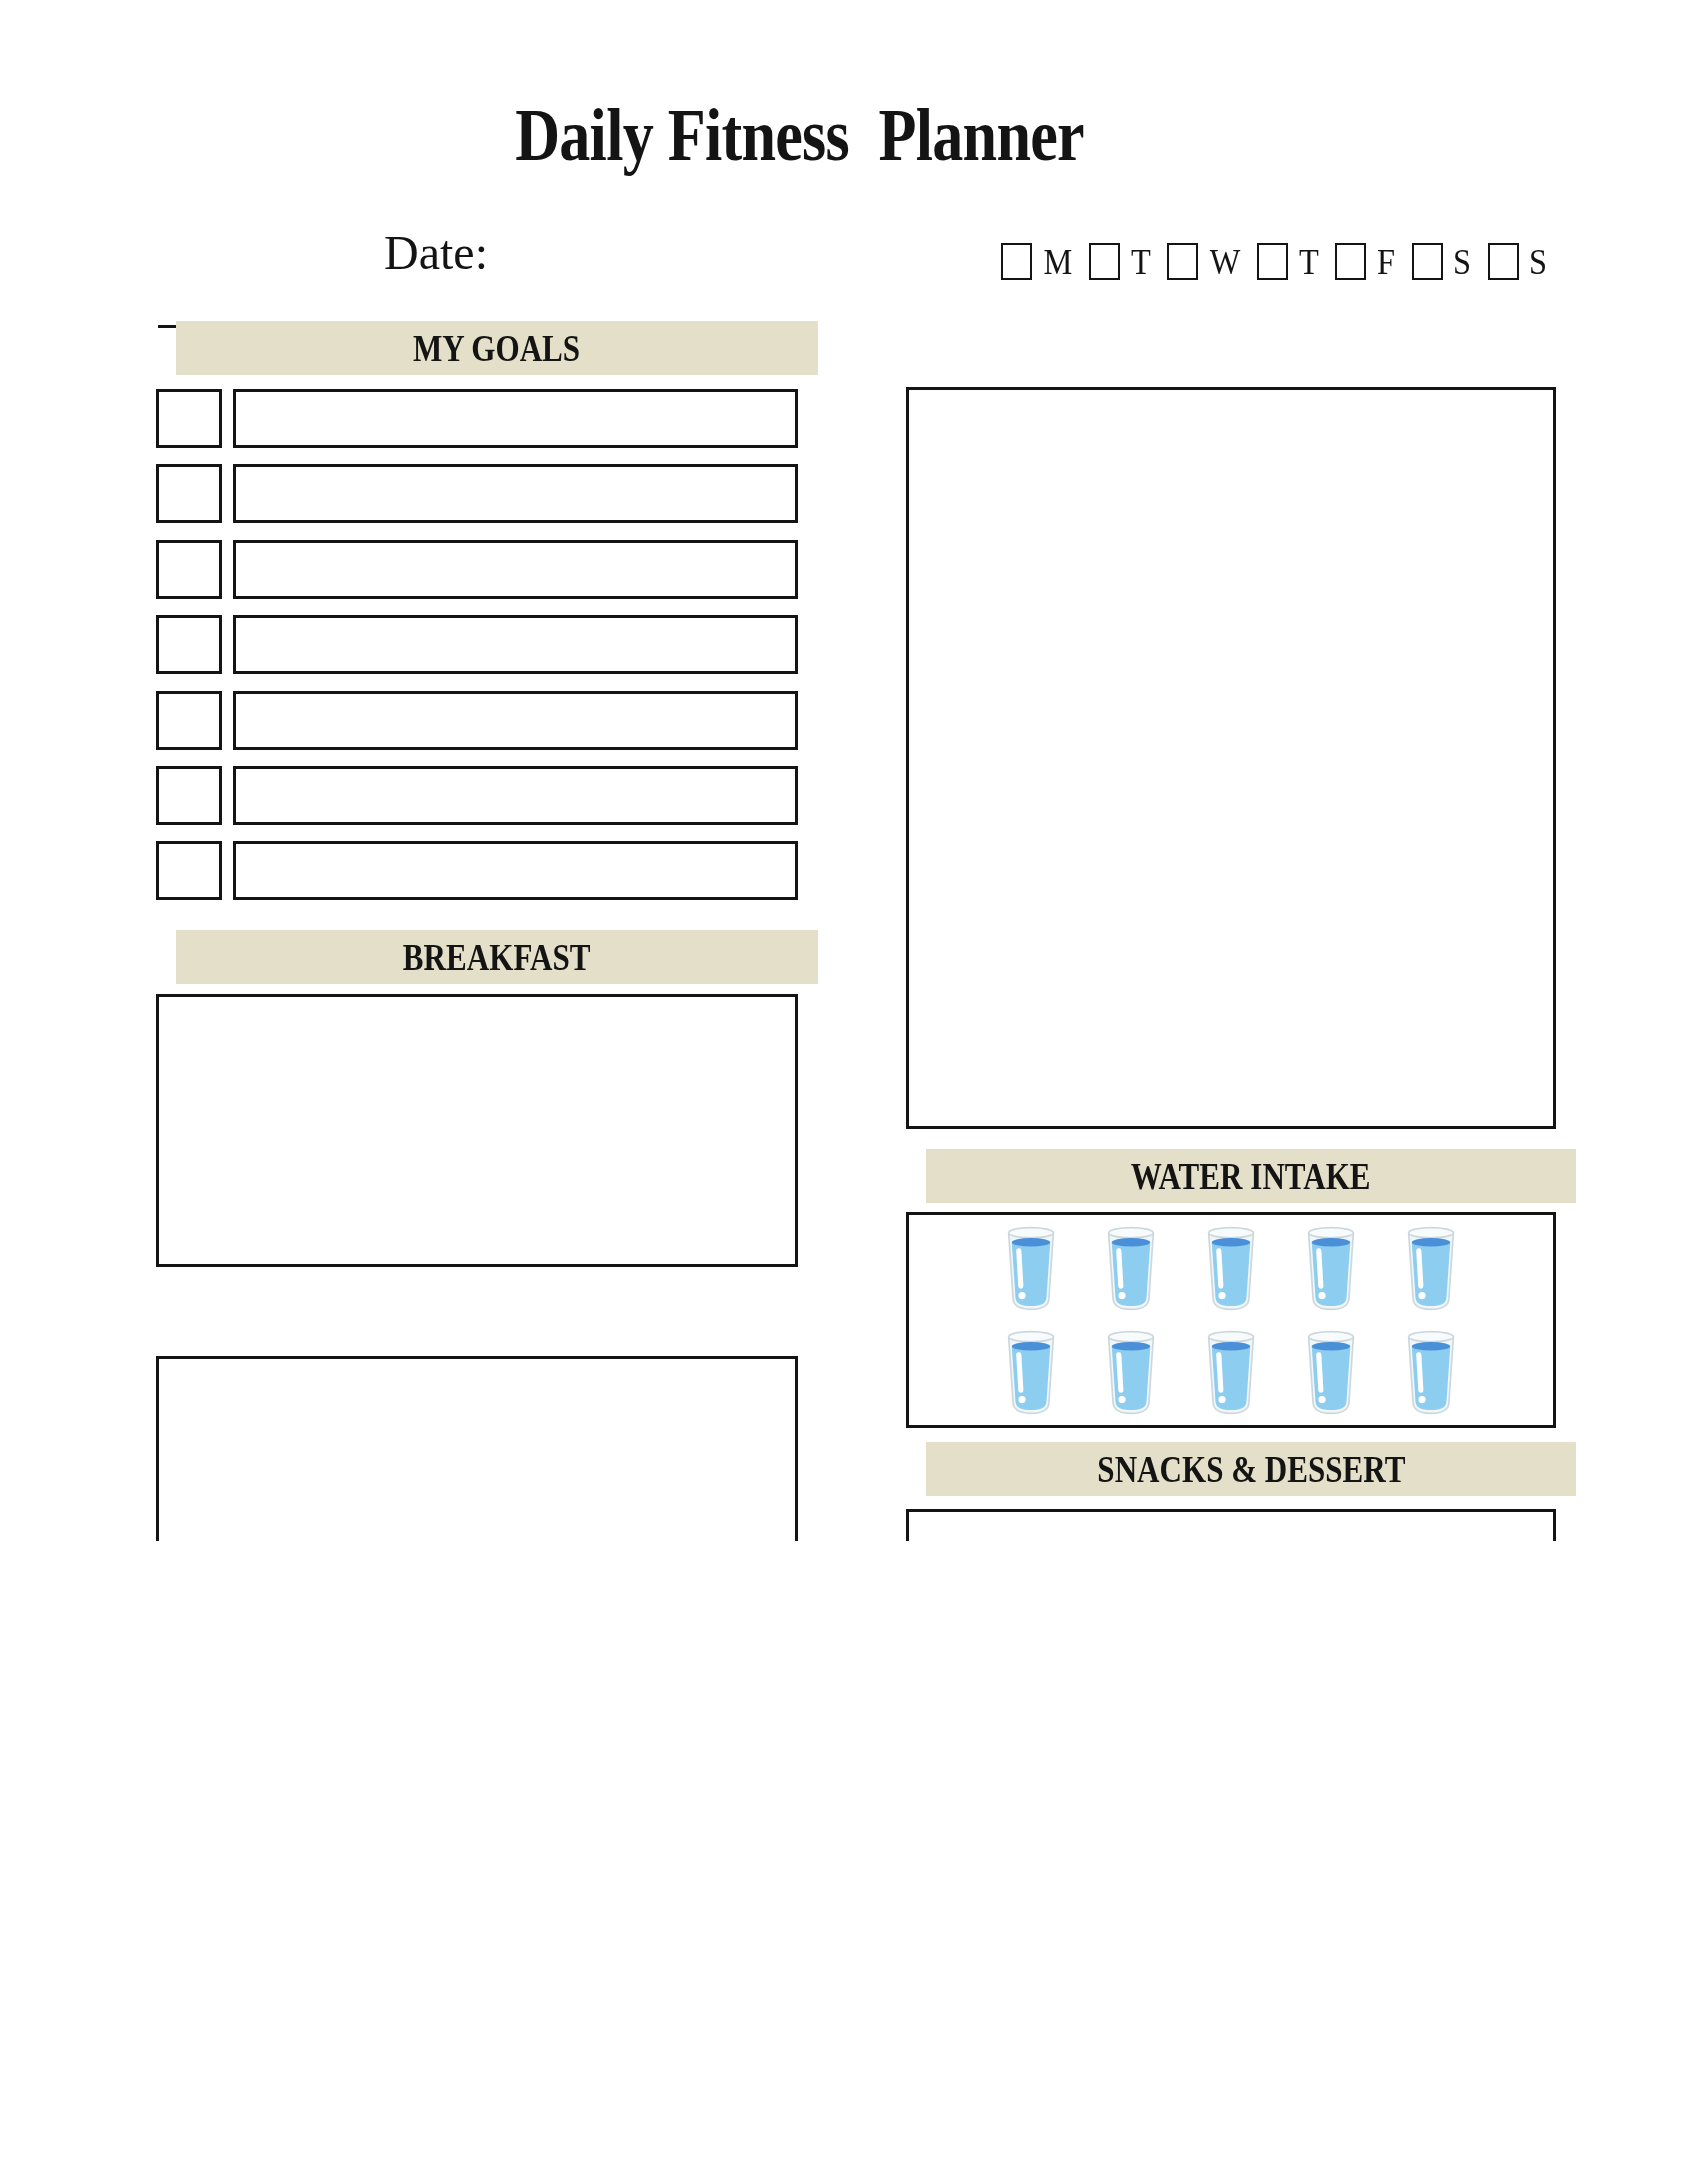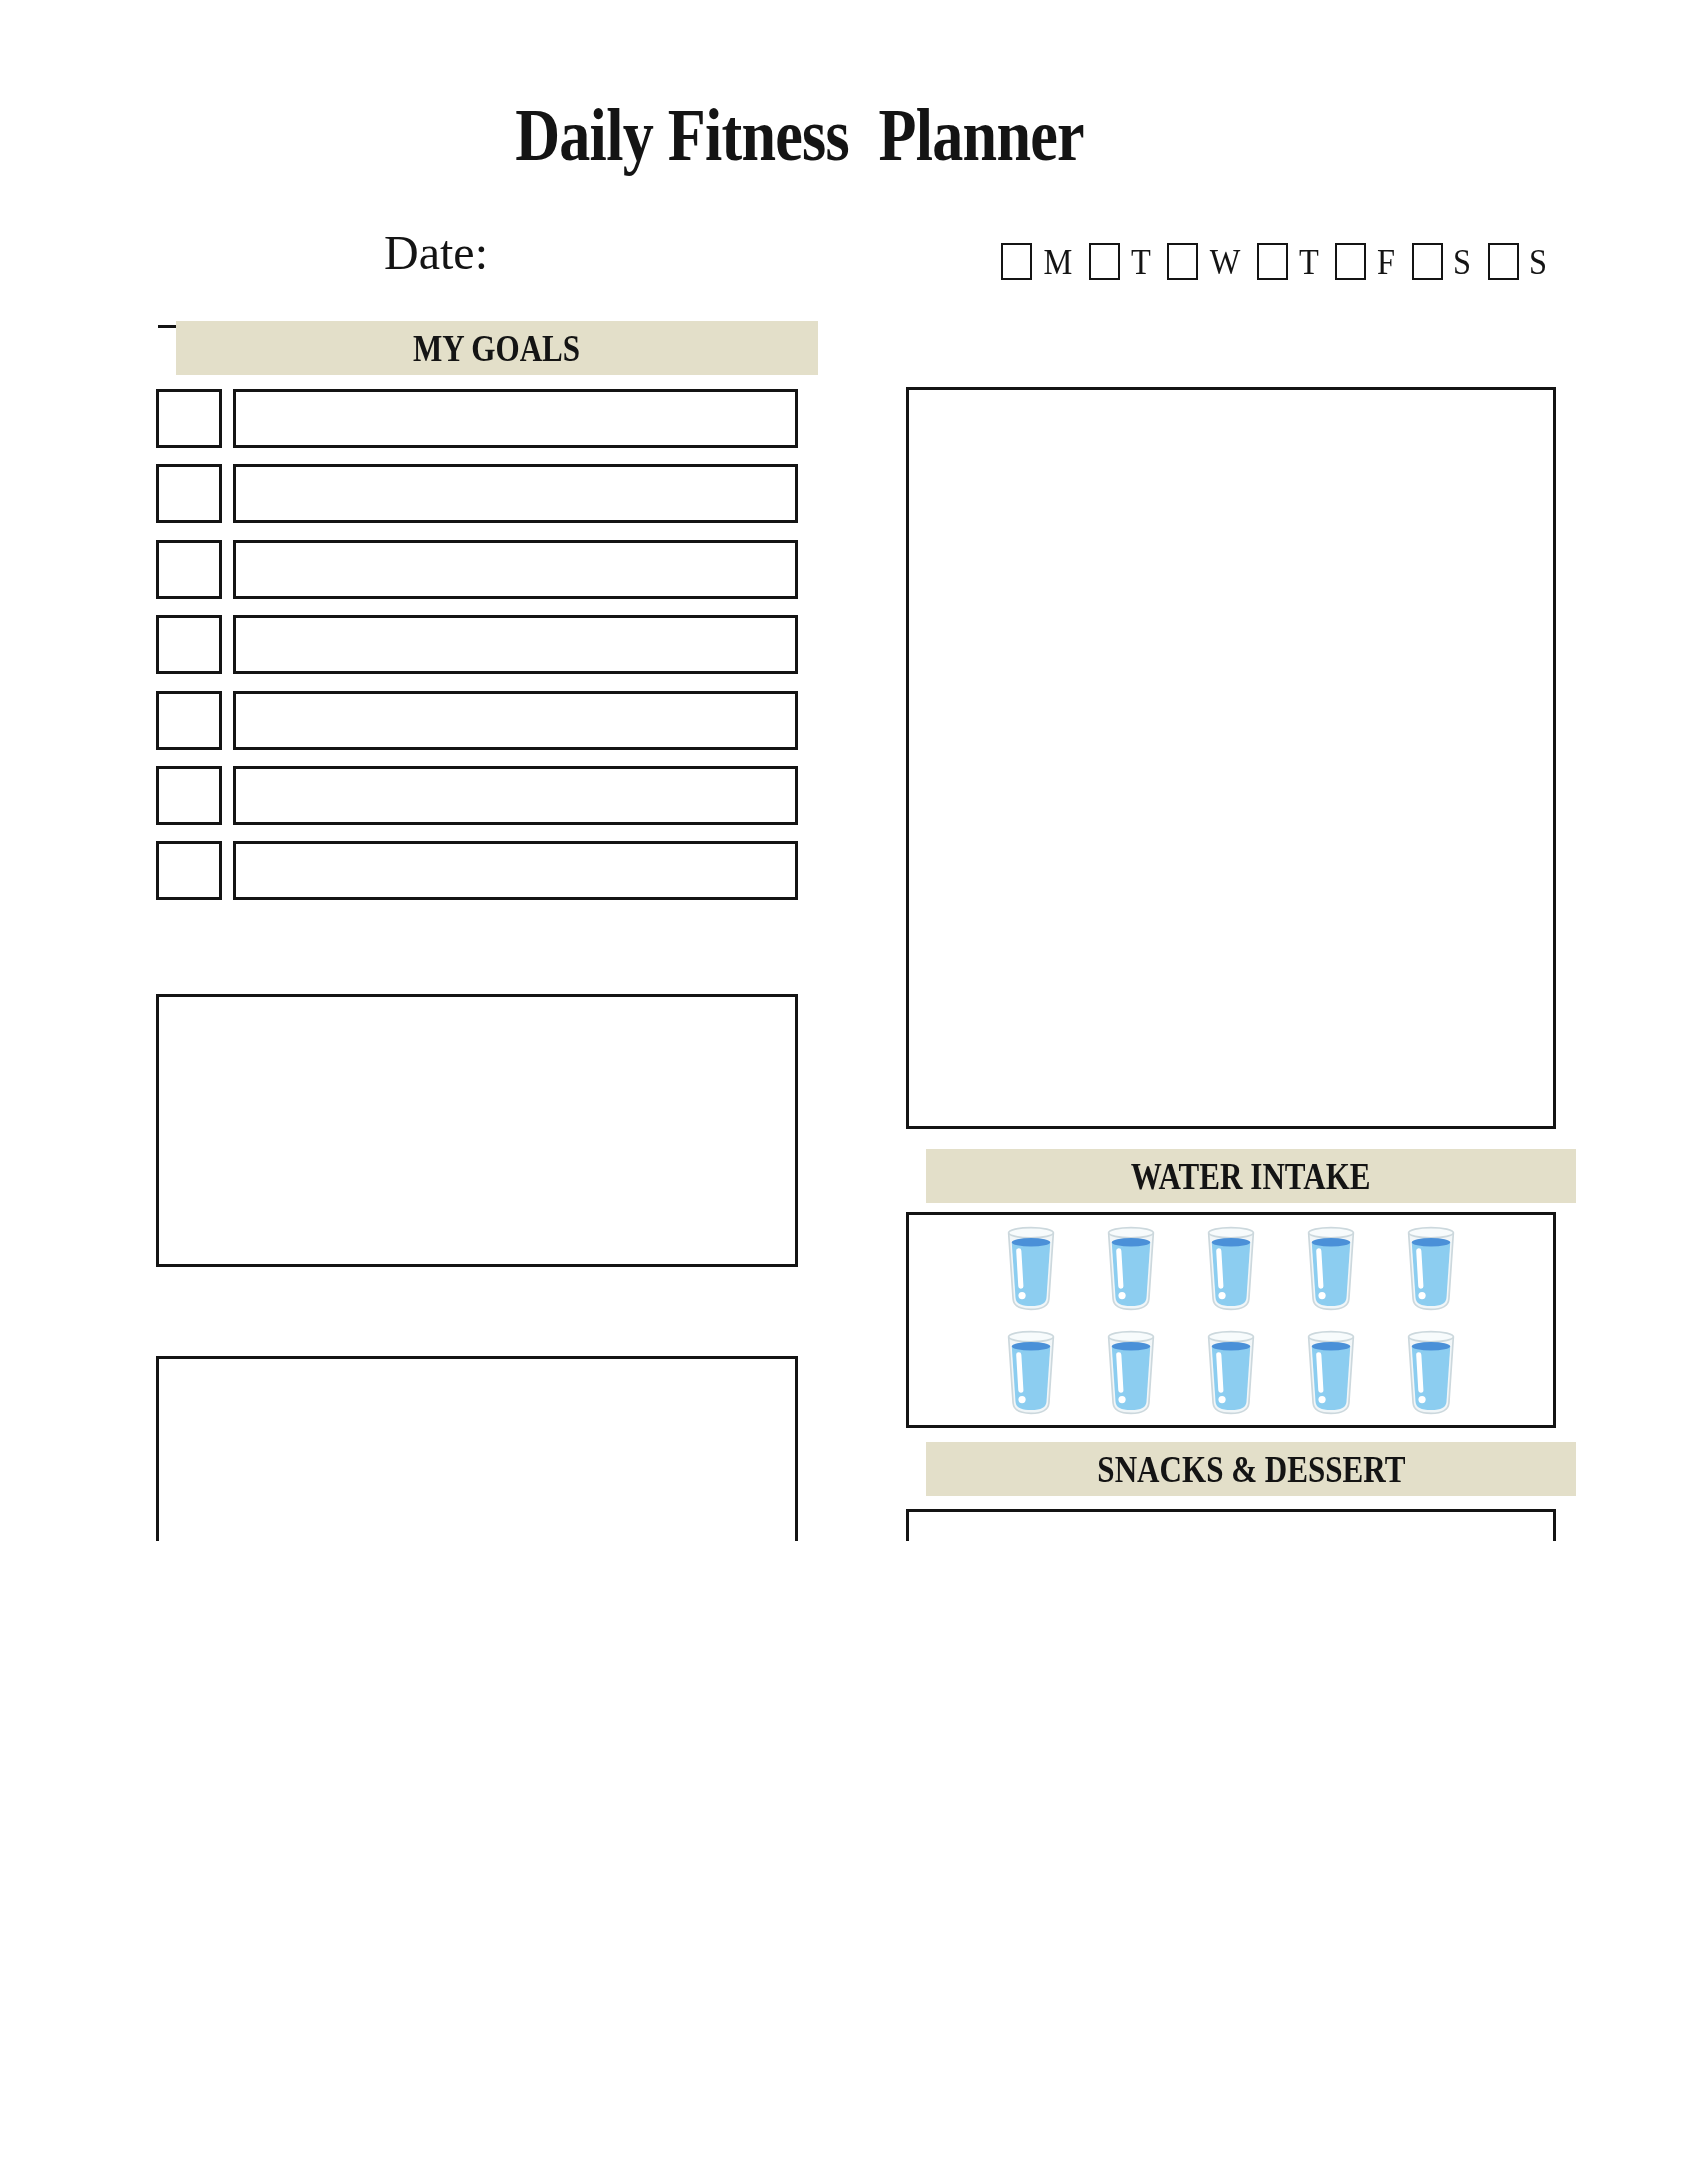--- a/index.html
+++ b/index.html
@@ -128,20 +128,23 @@
     <div class="goal-row">
         <span class="goal-check"></span>
         <span class="goal-field"></span>
       </div>
     <div class="goal-row">
         <span class="goal-check"></span>
         <span class="goal-field"></span>
       </div>
   </div>
 
+  <div class="sec-h col-l" style="top:930px">
+      <span class="squeeze">BREAKFAST</span>
+    </div>
   <div class="box col-l" style="top:994px;height:273px"></div>
 
   <div class="box col-l" style="top:1356px;height:273px"></div>
 
   <div class="box col-l" style="top:1720px;height:273px"></div>
 
   <div class="box col-r" style="top:387px;height:742px"></div>
 
   <div class="sec-h col-r" style="top:1149px">
       <span class="squeeze">WATER INTAKE</span>

